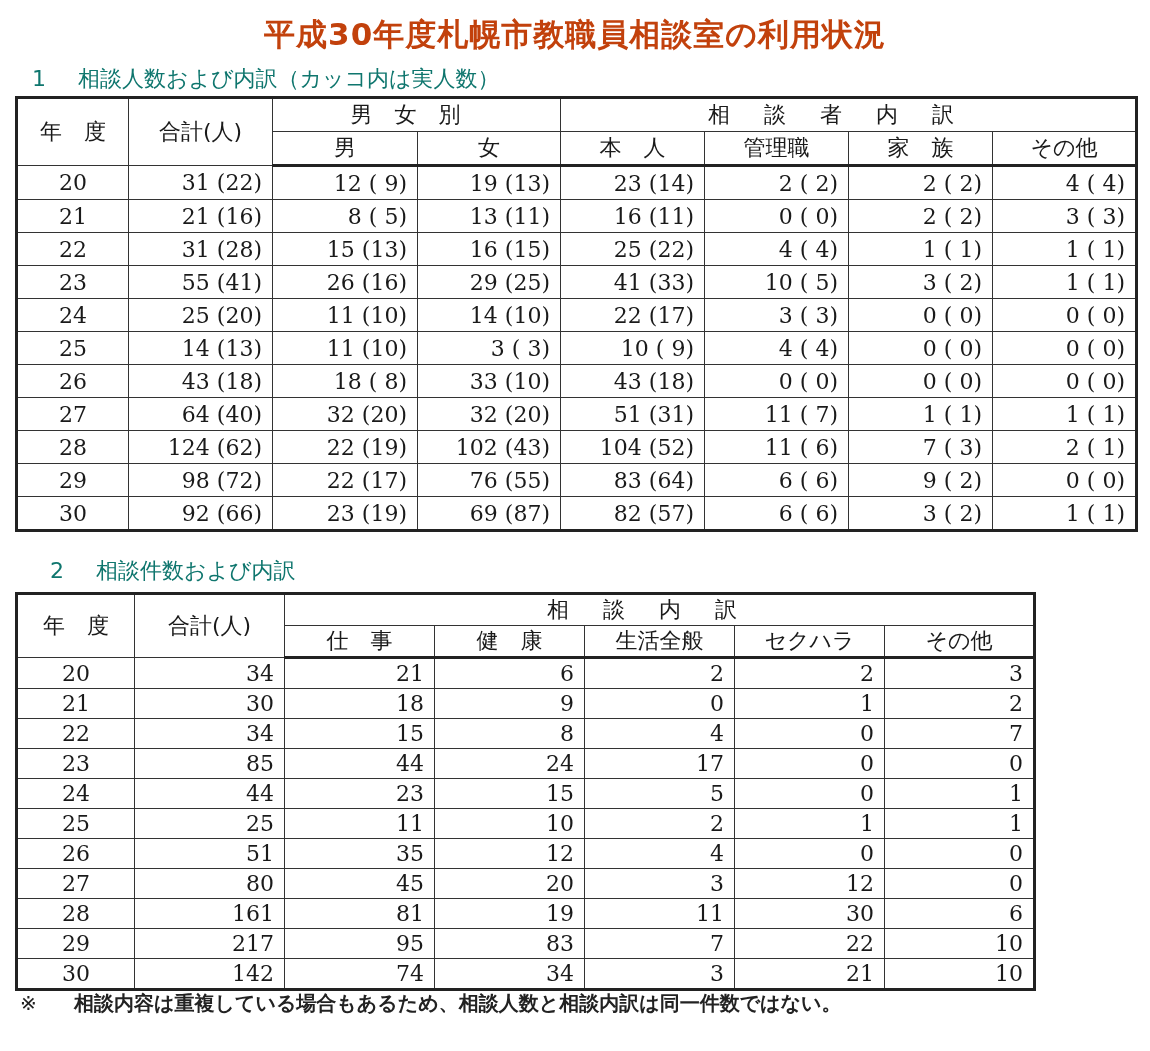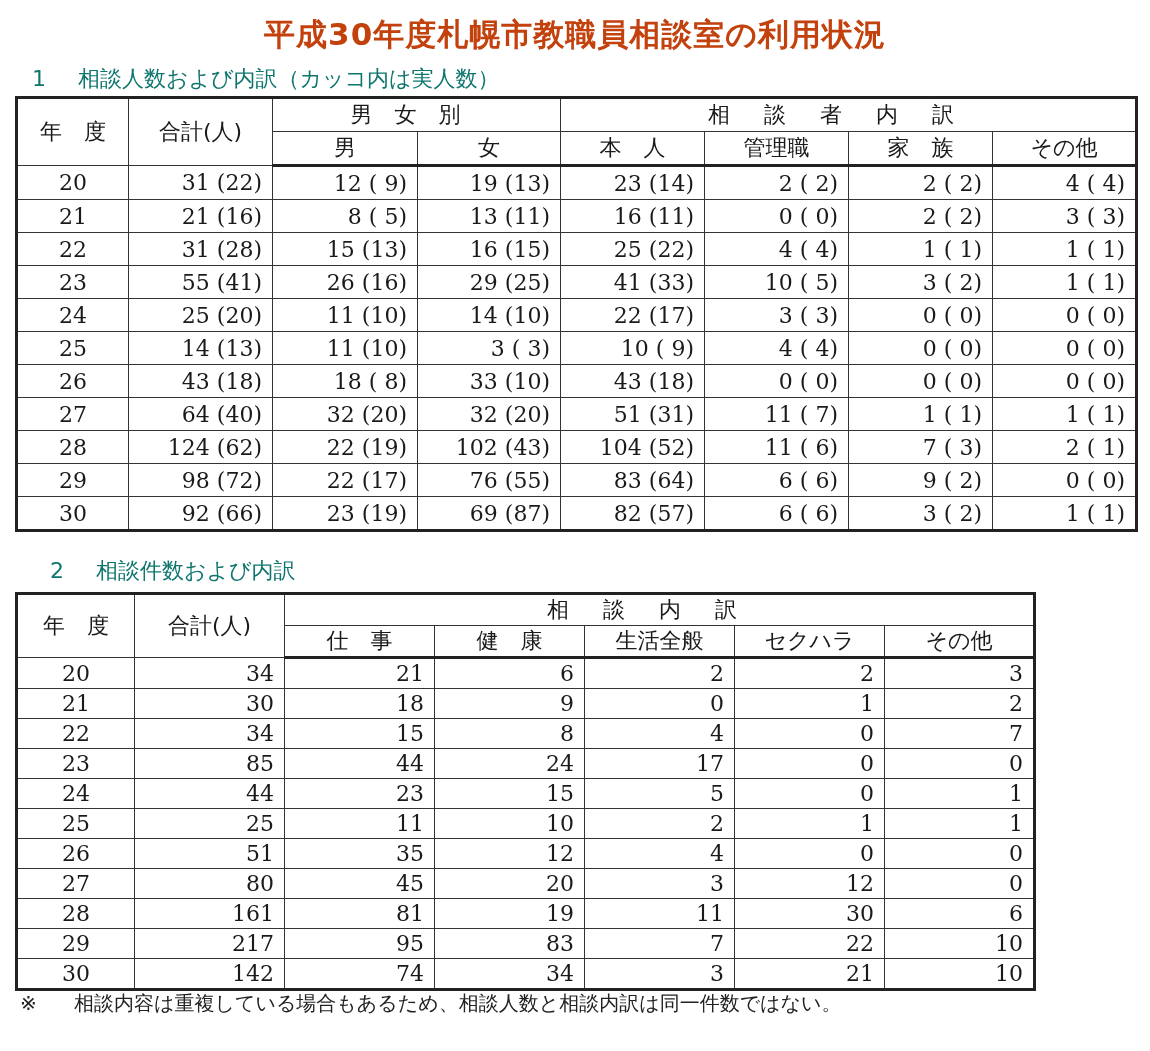--- a/index.html
+++ b/index.html
@@ -20,21 +20,21 @@
   .t2 th { font-family:"DejaVu Sans","Liberation Sans",sans-serif; font-size:22px; height:29px; }
   .t2 td { font-size:22px; height:29px; }
   .c { text-align:center; }
   .r { text-align:right; padding-right:10px; }
   .hdr-spaced { letter-spacing:22px; }
   .hdr-wide { letter-spacing:34px; }
   thead tr:last-child th { border-bottom:3px solid #222; }
   .note { position:absolute; left:20px; top:990px; font-family:"DejaVu Sans","Liberation Sans",sans-serif;
           font-size:20px; color:#222; line-height:26px; }
   .note .mark { position:absolute; left:0; top:0; }
-  .note .text { position:absolute; left:54px; top:0; width:900px; }
+  .note .text { position:absolute; left:54px; top:0; width:900px;font-weight:bold; }
 </style>
 </head>
 <body>
 
 <div class="title">平成30年度札幌市教職員相談室の利用状況</div>
 
 <div class="section" style="top:64px;">
   <span class="num">1</span><span>相談人数および内訳（カッコ内は実人数）</span>
 </div>
 

